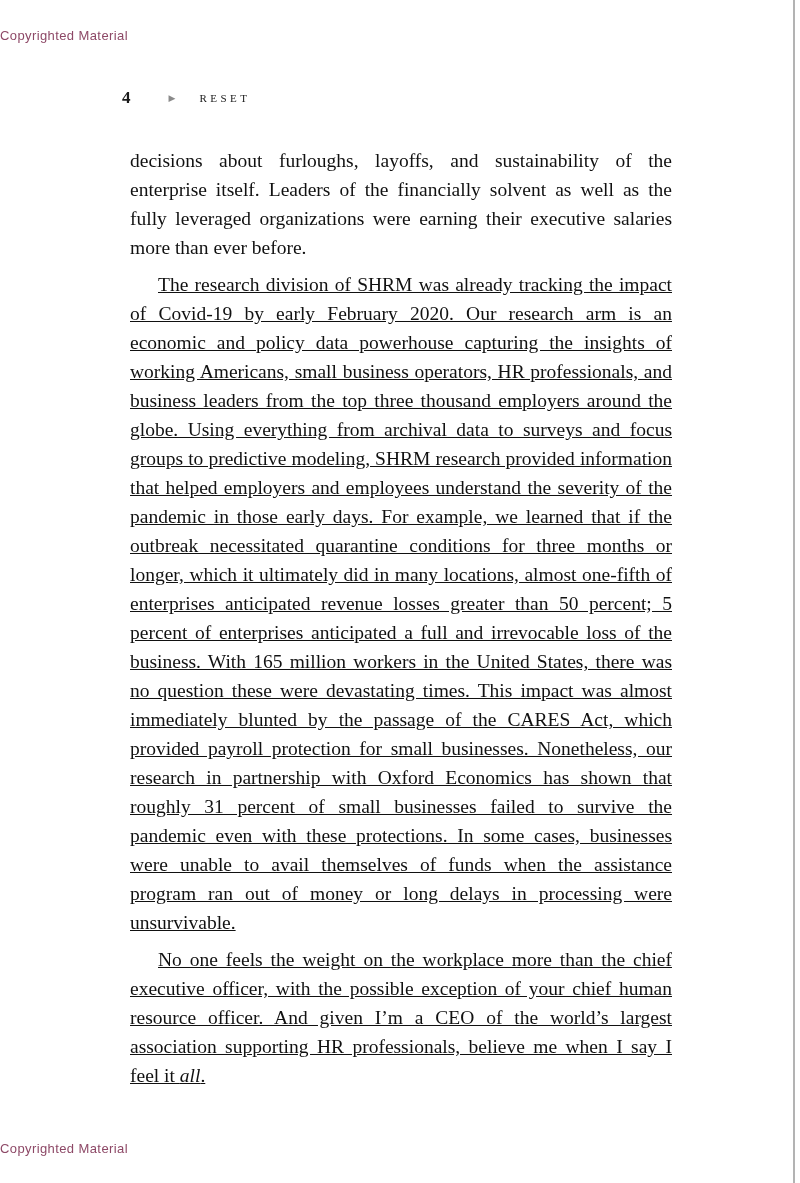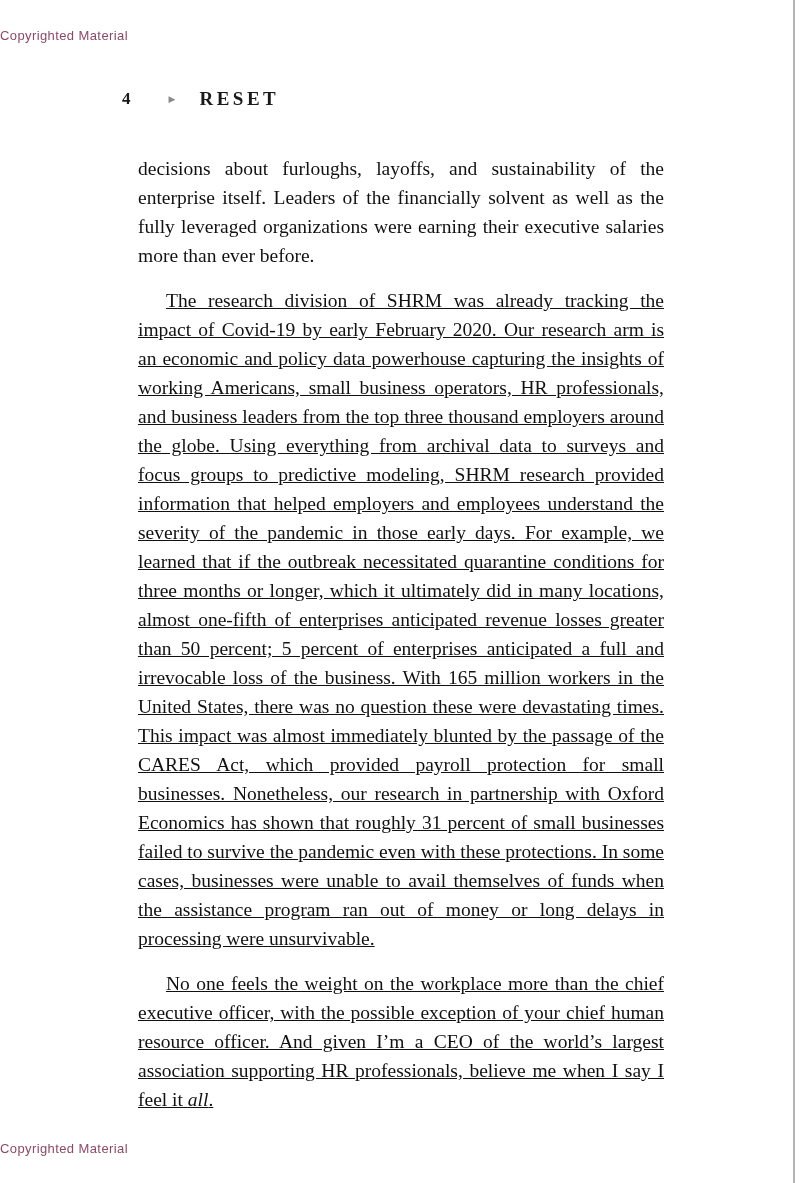--- a/index.html
+++ b/index.html
@@ -50,36 +50,36 @@
   }
   .header .arrow {
     font-size: 9px;
     color: #8a8a8a;
     margin-left: 38px;
     margin-right: 24px;
     line-height: 1;
   }
   .header .book-title {
     font-family: "Liberation Serif", serif;
-    font-size: 19px;
-    font-weight: 700;
+    font-size: 11px;
+    font-weight: 400;
     letter-spacing: 3.5px;
   }
   .body-text {
     position: absolute;
     top: 138px;
     left: 122px;
     width: 558px;
     font-size: 19.5px;
     line-height: 29px;
     color: #111111;
     text-align: justify;
   }
   .body-text p {
-    margin: 16px;
+    margin: 8px;
     padding: 0;
   }
   .body-text p.indent {
     text-indent: 28px;
     text-decoration: underline;
   }
   .body-text i {
     font-style: italic;
   }
 </style>

